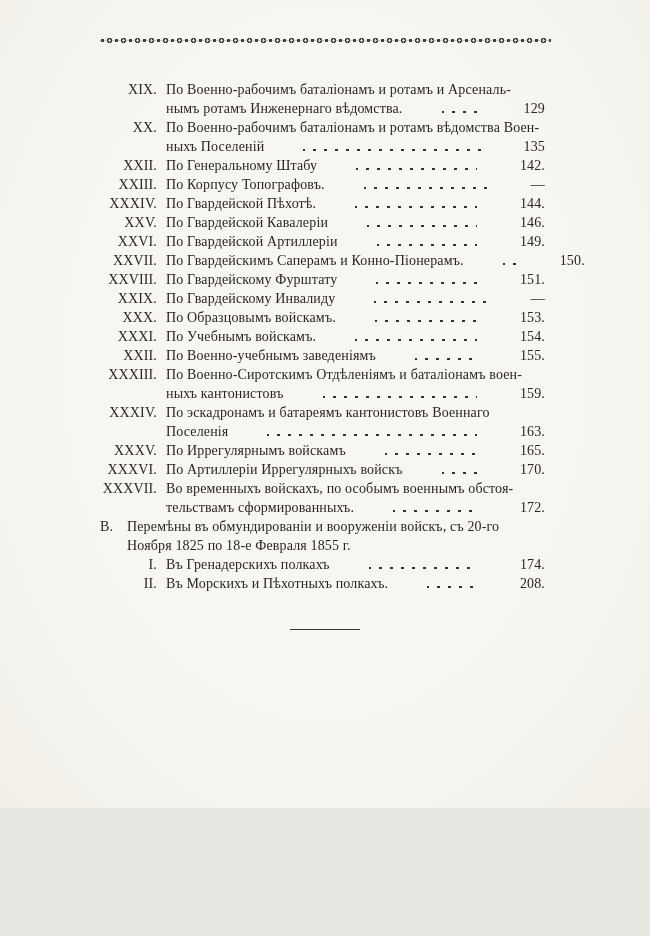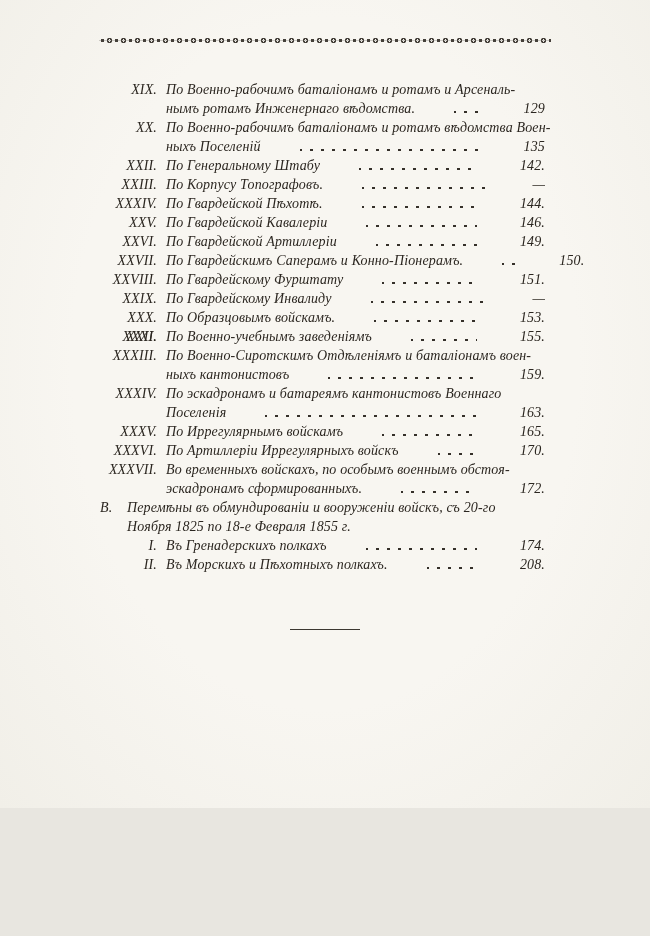--- a/index.html
+++ b/index.html
@@ -9,21 +9,20 @@
     font-family: "Liberation Serif", "DejaVu Serif", serif;
   }
   .page {
     position: relative;
     width: 650px;
     height: 808px;
     margin: 0 auto;
     background: radial-gradient(ellipse at 50% 45%, #f8f6f1 55%, #f1efe8 100%);
     color: #2b2620;
     overflow: hidden;
-    font-style: italic;
   }
   
   .ornament {
     position: absolute;
     top: 34px;
     left: 99px;
     width: 452px;
     height: 13px;
     background-image:
       radial-gradient(circle at 3.5px 6.5px, #45403a 1.7px, rgba(0,0,0,0) 2.0px),
@@ -184,20 +183,25 @@
       <div class="entry">
         <span class="num">XXX.</span>
         <div class="line lastline">
           <span class="txt">По Образцовымъ войскамъ.</span>
           <span class="leader"></span>
           <span class="pageno">153.</span>
         </div>
       </div>
       <div class="entry">
         <span class="num">XXXI.</span>
+        <div class="line lastline">
+          <span class="txt">По Учебнымъ войскамъ.</span>
+          <span class="leader"></span>
+          <span class="pageno">154.</span>
+        </div>
       </div>
       <div class="entry">
         <span class="num">XXII.</span>
         <div class="line lastline">
           <span class="txt">По Военно-учебнымъ заведеніямъ</span>
           <span class="leader"></span>
           <span class="pageno">155.</span>
         </div>
       </div>
       <div class="entry">
@@ -231,21 +235,21 @@
         <div class="line lastline">
           <span class="txt">По Артиллеріи Иррегулярныхъ войскъ</span>
           <span class="leader"></span>
           <span class="pageno">170.</span>
         </div>
       </div>
       <div class="entry">
         <span class="num">XXXVII.</span>
         <div class="line">Во временныхъ войскахъ, по особымъ военнымъ обстоя-</div>
         <div class="line lastline">
-          <span class="txt">эскадронамъ сформированныхъ.</span>
+          <span class="txt">тельствамъ сформированныхъ.</span>
           <span class="leader"></span>
           <span class="pageno">172.</span>
         </div>
       </div>
       <div class="entry section">
         <span class="num">В.</span>
         <div class="line">Перемѣны въ обмундированіи и вооруженіи войскъ, съ 20-го</div>
         <div class="line lastline">
           <span class="txt">Ноября 1825 по 18-е Февраля 1855 г.</span>
         </div>

